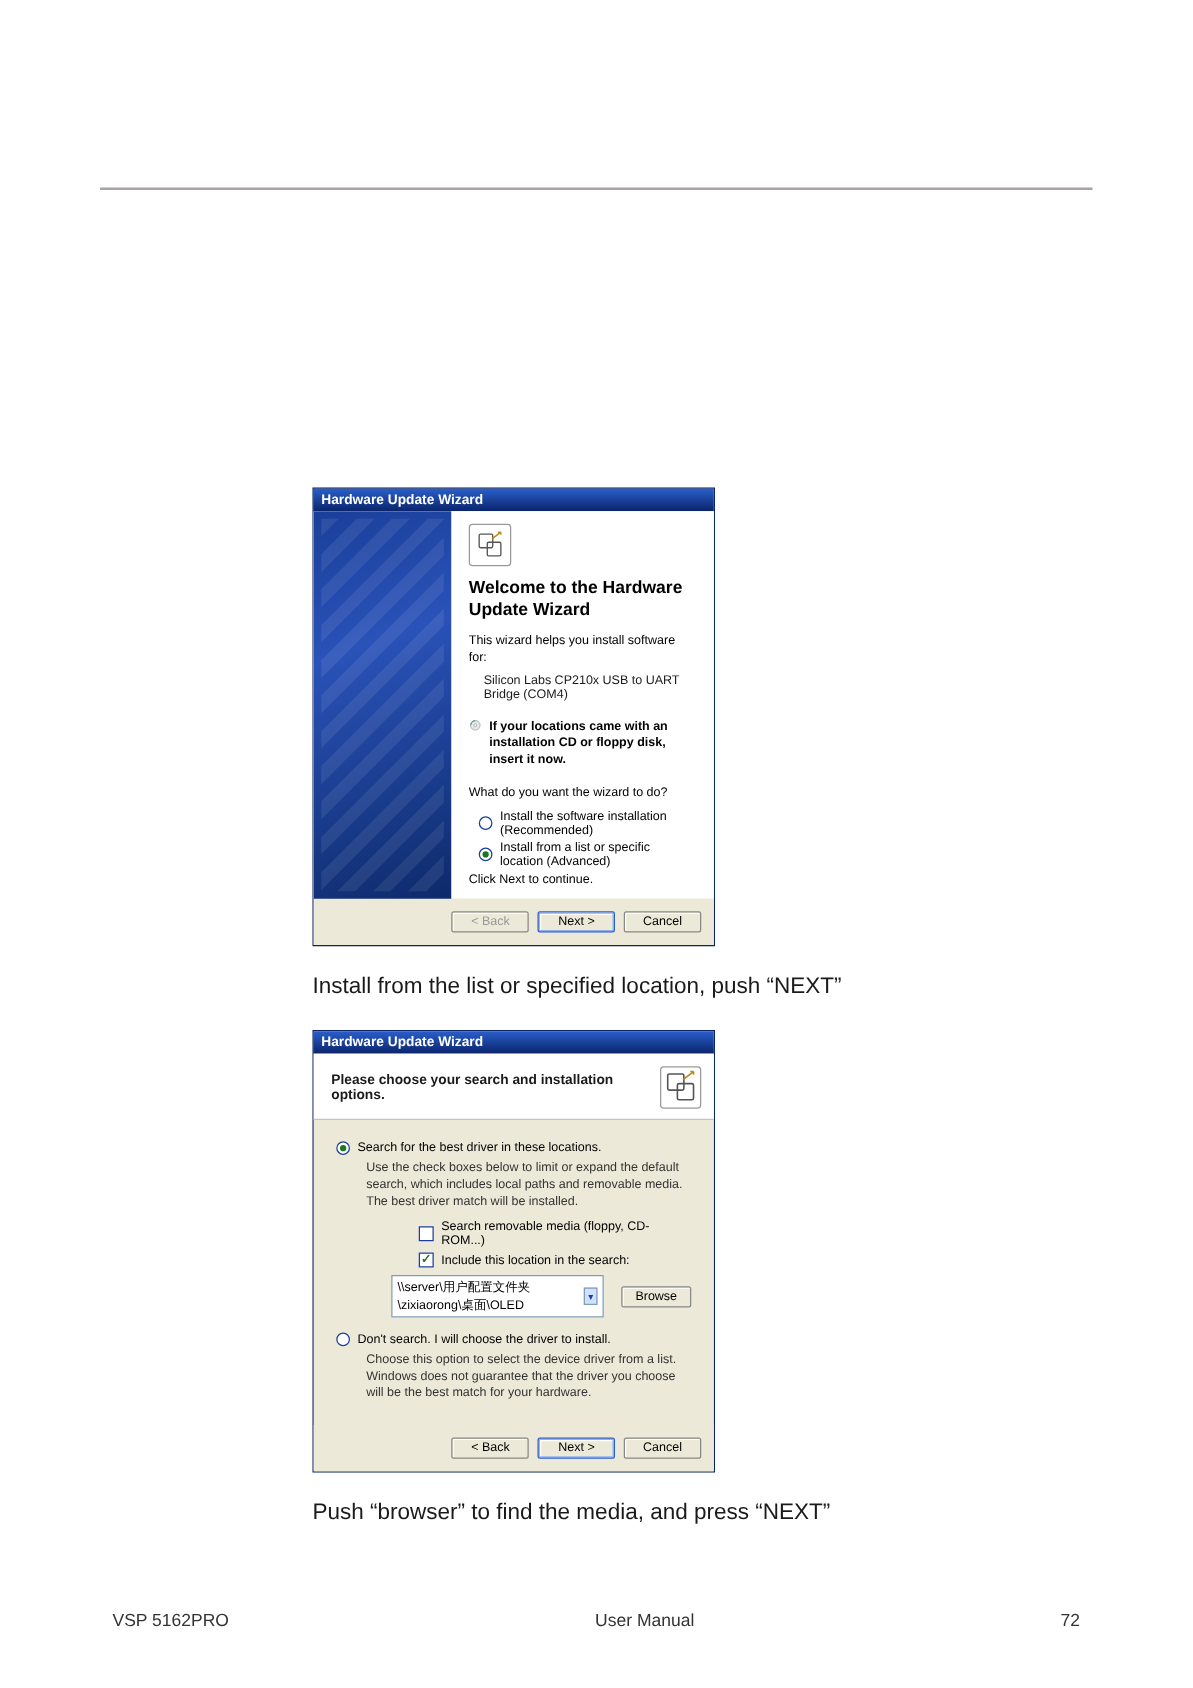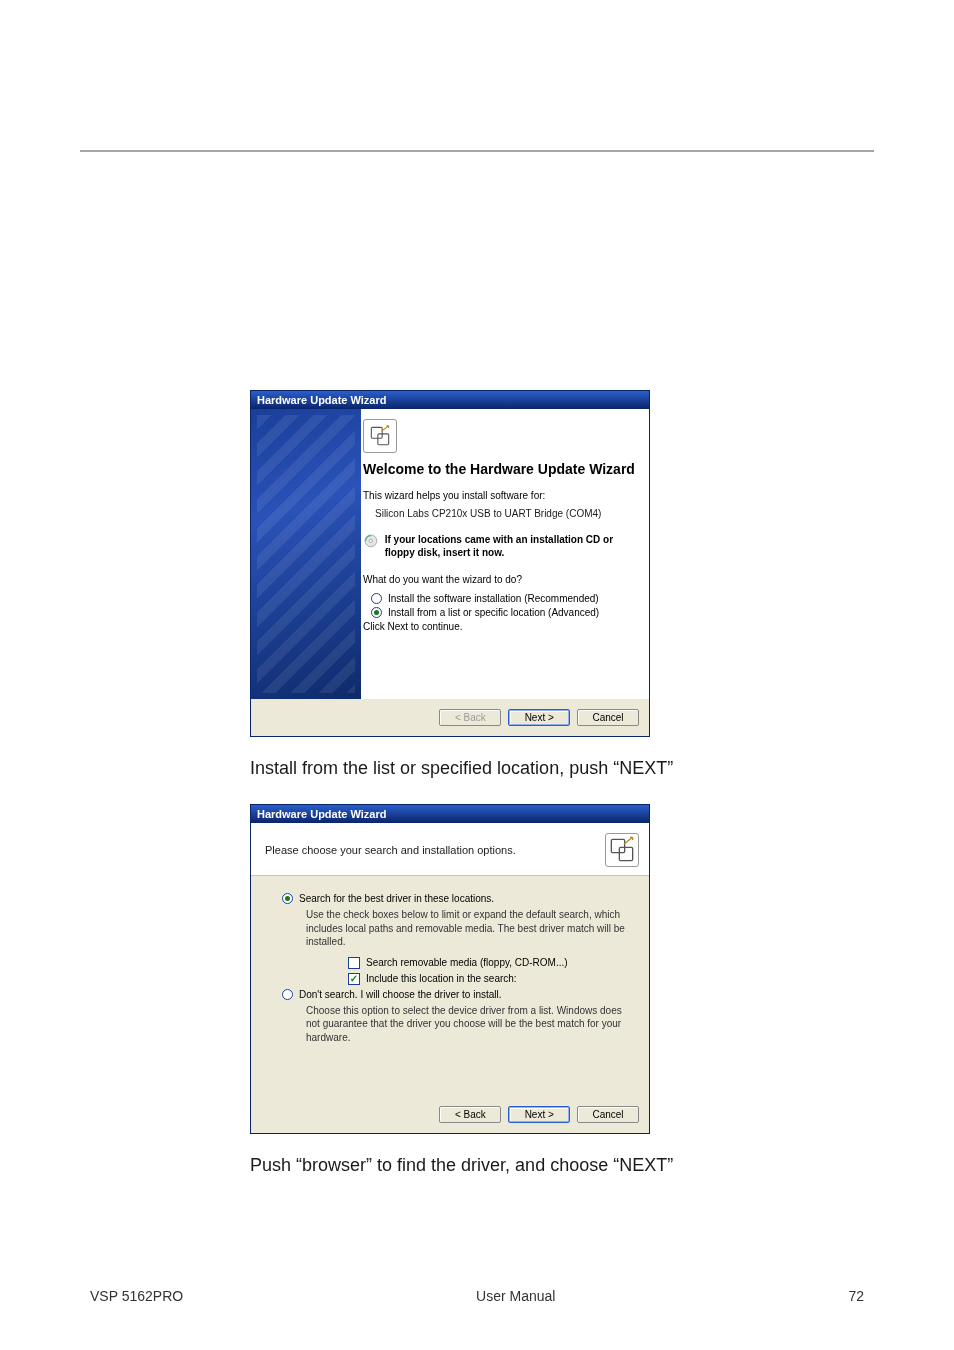--- a/index.html
+++ b/index.html
@@ -2,54 +2,54 @@
 <html><head>
 <meta charset="utf-8">
 <style>
   * { box-sizing: border-box; margin: 0; padding: 0; }
   html, body { width: 954px; height: 1350px; background: #fff; font-family: Arial, "Microsoft YaHei", sans-serif; }
   .page { width: 954px; height: 1350px; position: relative; padding: 140px 80px 50px 80px; }
   .top-rule { position: absolute; left: 80px; right: 80px; top: 150px; height: 2px; background: #a9a3a7; }
   .content { position: absolute; left: 250px; top: 390px; width: 620px; }
 
   
-  .wiz { width: 400px; border: 1px solid #0a246a; background: #ece9d8; margin-bottom: 18px; font-size: 10px; color: #000; }
+  .wiz { width: 322px; border: 1px solid #0a246a; background: #ece9d8; margin-bottom: 18px; font-size: 10px; color: #000; }
   .wiz-title { background: linear-gradient(#2a5ecb, #0a246a); color: #fff; font-weight: bold; padding: 3px 6px; font-size: 11px; }
   .wiz-body { background: #ece9d8; }
   .wiz-footer { padding: 10px 10px 10px 0; text-align: right; background: #ece9d8; }
   .btn { display: inline-block; min-width: 62px; padding: 2px 4px; margin-left: 4px; font-size: 10px; background: #ece9d8; border: 1px solid #888; border-radius: 2px; text-align: center; box-shadow: inset 1px 1px 0 #fff; }
   .btn.disabled { color: #9a9a9a; }
   .btn.default { border: 1px solid #2a5ecb; box-shadow: 0 0 0 1px #91b2ee inset, inset 2px 2px 0 #fff; }
 
   
   .w1-main { display: flex; background: #fff; min-height: 290px; }
   .w1-side { width: 110px; background: linear-gradient(160deg, #1a3f9a 0%, #2a52b8 35%, #0d2a6a 100%); position: relative; }
   .w1-side::after { content: ""; position: absolute; inset: 6px; background: repeating-linear-gradient(135deg, rgba(255,255,255,.08) 0 10px, rgba(255,255,255,0) 10px 20px); }
-  .w1-right { flex: 1; padding: 10px 14px 10px 2px; }
+  .w1-right { flex: 1; padding: 10px 14px 10px 14px; }
   .w1-icon { width: 34px; height: 34px; border: 1px solid #999; border-radius: 3px; display: inline-flex; align-items: center; justify-content: center; background: #fff; margin-bottom: 8px; }
   .w1-icon svg { width: 26px; height: 26px; }
   .w1-h { font-weight: bold; font-size: 14px; line-height: 1.25; margin-bottom: 10px; }
   .w1-p { font-size: 10px; margin-bottom: 6px; line-height: 1.35; }
   .w1-sub { font-size: 10px; margin: 2px 0 14px 12px; color: #1a1a1a; }
   .cd-row { display: flex; align-items: flex-start; gap: 6px; margin: 4px 0 14px 0; }
   .cd-icon { width: 22px; height: 22px; }
   .cd-text { font-weight: bold; font-size: 10px; line-height: 1.3; }
   .radio-row { display: flex; align-items: center; gap: 6px; font-size: 10px; margin: 3px 0 3px 8px; }
   .radio { width: 11px; height: 11px; border: 1px solid #1a3f9a; border-radius: 50%; display: inline-flex; align-items: center; justify-content: center; background: #fff; flex-shrink: 0; }
   .radio.sel::after { content: ""; width: 5px; height: 5px; border-radius: 50%; background: #1a7a1a; }
   .w1-cont { font-size: 10px; margin-top: 0; }
 
   
   .caption { font-size: 18px; color: #1a1a1a; margin: 10px 0 22px 0; line-height: 1.5; }
 
   
   .w2-header { display: flex; justify-content: space-between; align-items: center; background: #fff; padding: 10px 10px 8px 14px; border-bottom: 1px solid #c8c4bb; }
-  .w2-header-txt { font-weight: normal; font-size: 11px; color: #1a1a1a; }
+  .w2-header-txt { font-weight: bold; font-size: 11px; color: #1a1a1a; }
   .w2-small-icon { width: 34px; height: 34px; border: 1px solid #999; border-radius: 3px; display: flex; align-items: center; justify-content: center; background: #fff; }
-  .w2-body { padding: 14px 18px 10px 18px; min-height: 220px; margin-left: 13px; }
+  .w2-body { padding: 14px 18px 10px 18px; min-height: 220px; }
   .w2-desc { font-size: 10px; margin: 4px 0 8px 24px; line-height: 1.35; color: #333; }
   .check-row { display: flex; align-items: center; gap: 6px; font-size: 10px; margin: 4px 0 4px 30px; padding-left: 36px; }
   .chk { width: 12px; height: 12px; border: 1px solid #1a3f9a; background: #fff; display: inline-flex; align-items: center; justify-content: center; flex-shrink: 0; }
   .chk.sel::after { content: "✓"; color: #1a7a1a; font-size: 10px; line-height: 1; font-weight: bold; }
   .combo-row { display: flex; align-items: center; gap: 10px; margin: 6px 0 12px 44px; }
   .combo { width: 200px; border: 1px solid #7f9db9; background: #fff; font-size: 10px; padding: 2px 4px; display: flex; justify-content: space-between; align-items: center; }
   .combo .caret { width: 14px; height: 14px; background: #cfe1ff; border: 1px solid #7f9db9; display: inline-flex; align-items: center; justify-content: center; font-size: 8px; color: #1a3f9a; }
 
   
   .page-footer { position: absolute; left: 0; right: 0; bottom: 46px; display: flex; justify-content: space-between; padding: 0 90px; font-size: 14px; color: #333; }
@@ -131,35 +131,42 @@
           </div>
           <div class="w2-desc">Use the check boxes below to limit or expand the default search, which includes local paths and removable media. The best driver match will be installed.</div>
           <div class="check-row">
             <span class="chk"></span>
             <span>Search removable media (floppy, CD-ROM...)</span>
           </div>
           <div class="check-row">
             <span class="chk sel"></span>
             <span>Include this location in the search:</span>
           </div>
+          <div class="combo-row">
+            <div class="combo">
+              <span>\\server\用户配置文件夹\zixiaorong\桌面\OLED</span>
+              <span class="caret">▾</span>
+            </div>
+            <span class="btn" style="min-width:56px;">Browse</span>
+          </div>
           <div class="radio-row" style="margin-left:0;text-align:center;">
             <span class="radio"></span>
             <span>Don't search. I will choose the driver to install.</span>
           </div>
           <div class="w2-desc">Choose this option to select the device driver from a list. Windows does not guarantee that the driver you choose will be the best match for your hardware.</div>
         </div>
         <div class="wiz-footer">
           <span class="btn">&lt; Back</span>
           <span class="btn default">Next &gt;</span>
           <span class="btn">Cancel</span>
         </div>
       </div>
     </div>
 
-    <div class="caption">Push “browser” to find the driver, and choose “NEXT”</div>
+    <div class="caption">Push “browser” to find the media, and press “NEXT”</div>
 
   </div>
 
   <div class="page-footer">
     <span>VSP 5162PRO</span>
     <span>User Manual</span>
     <span class="pn">72</span>
   </div>
 </div>
 

